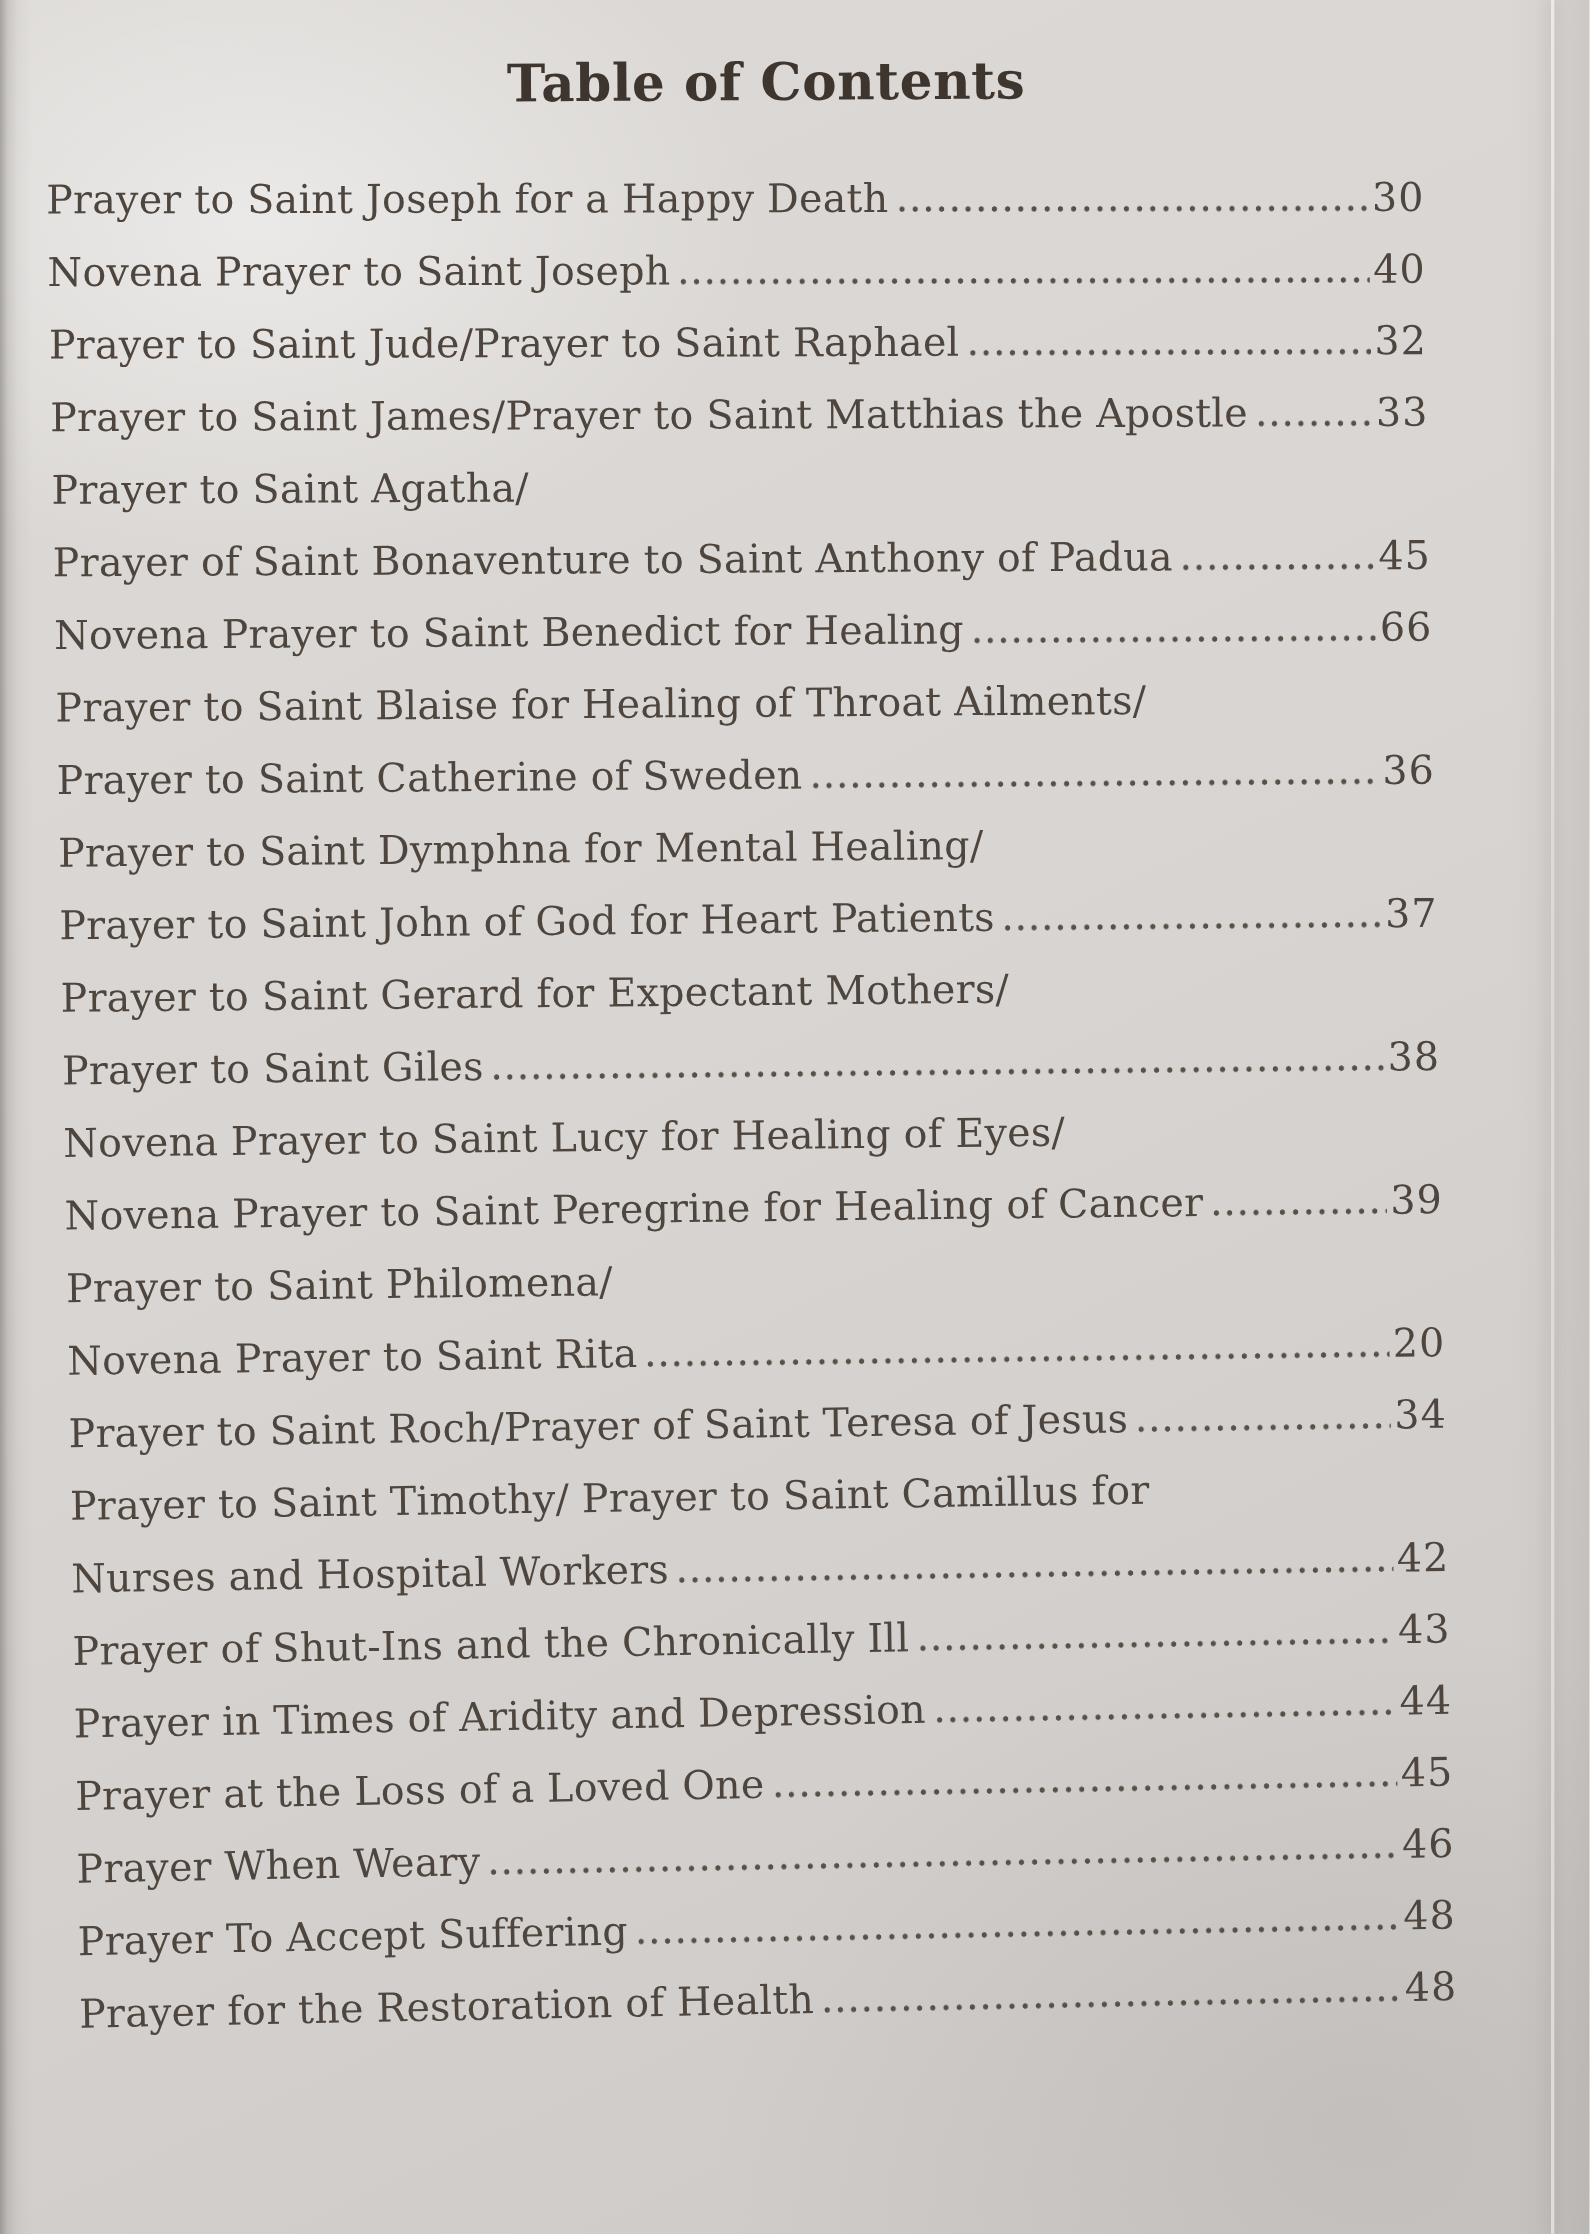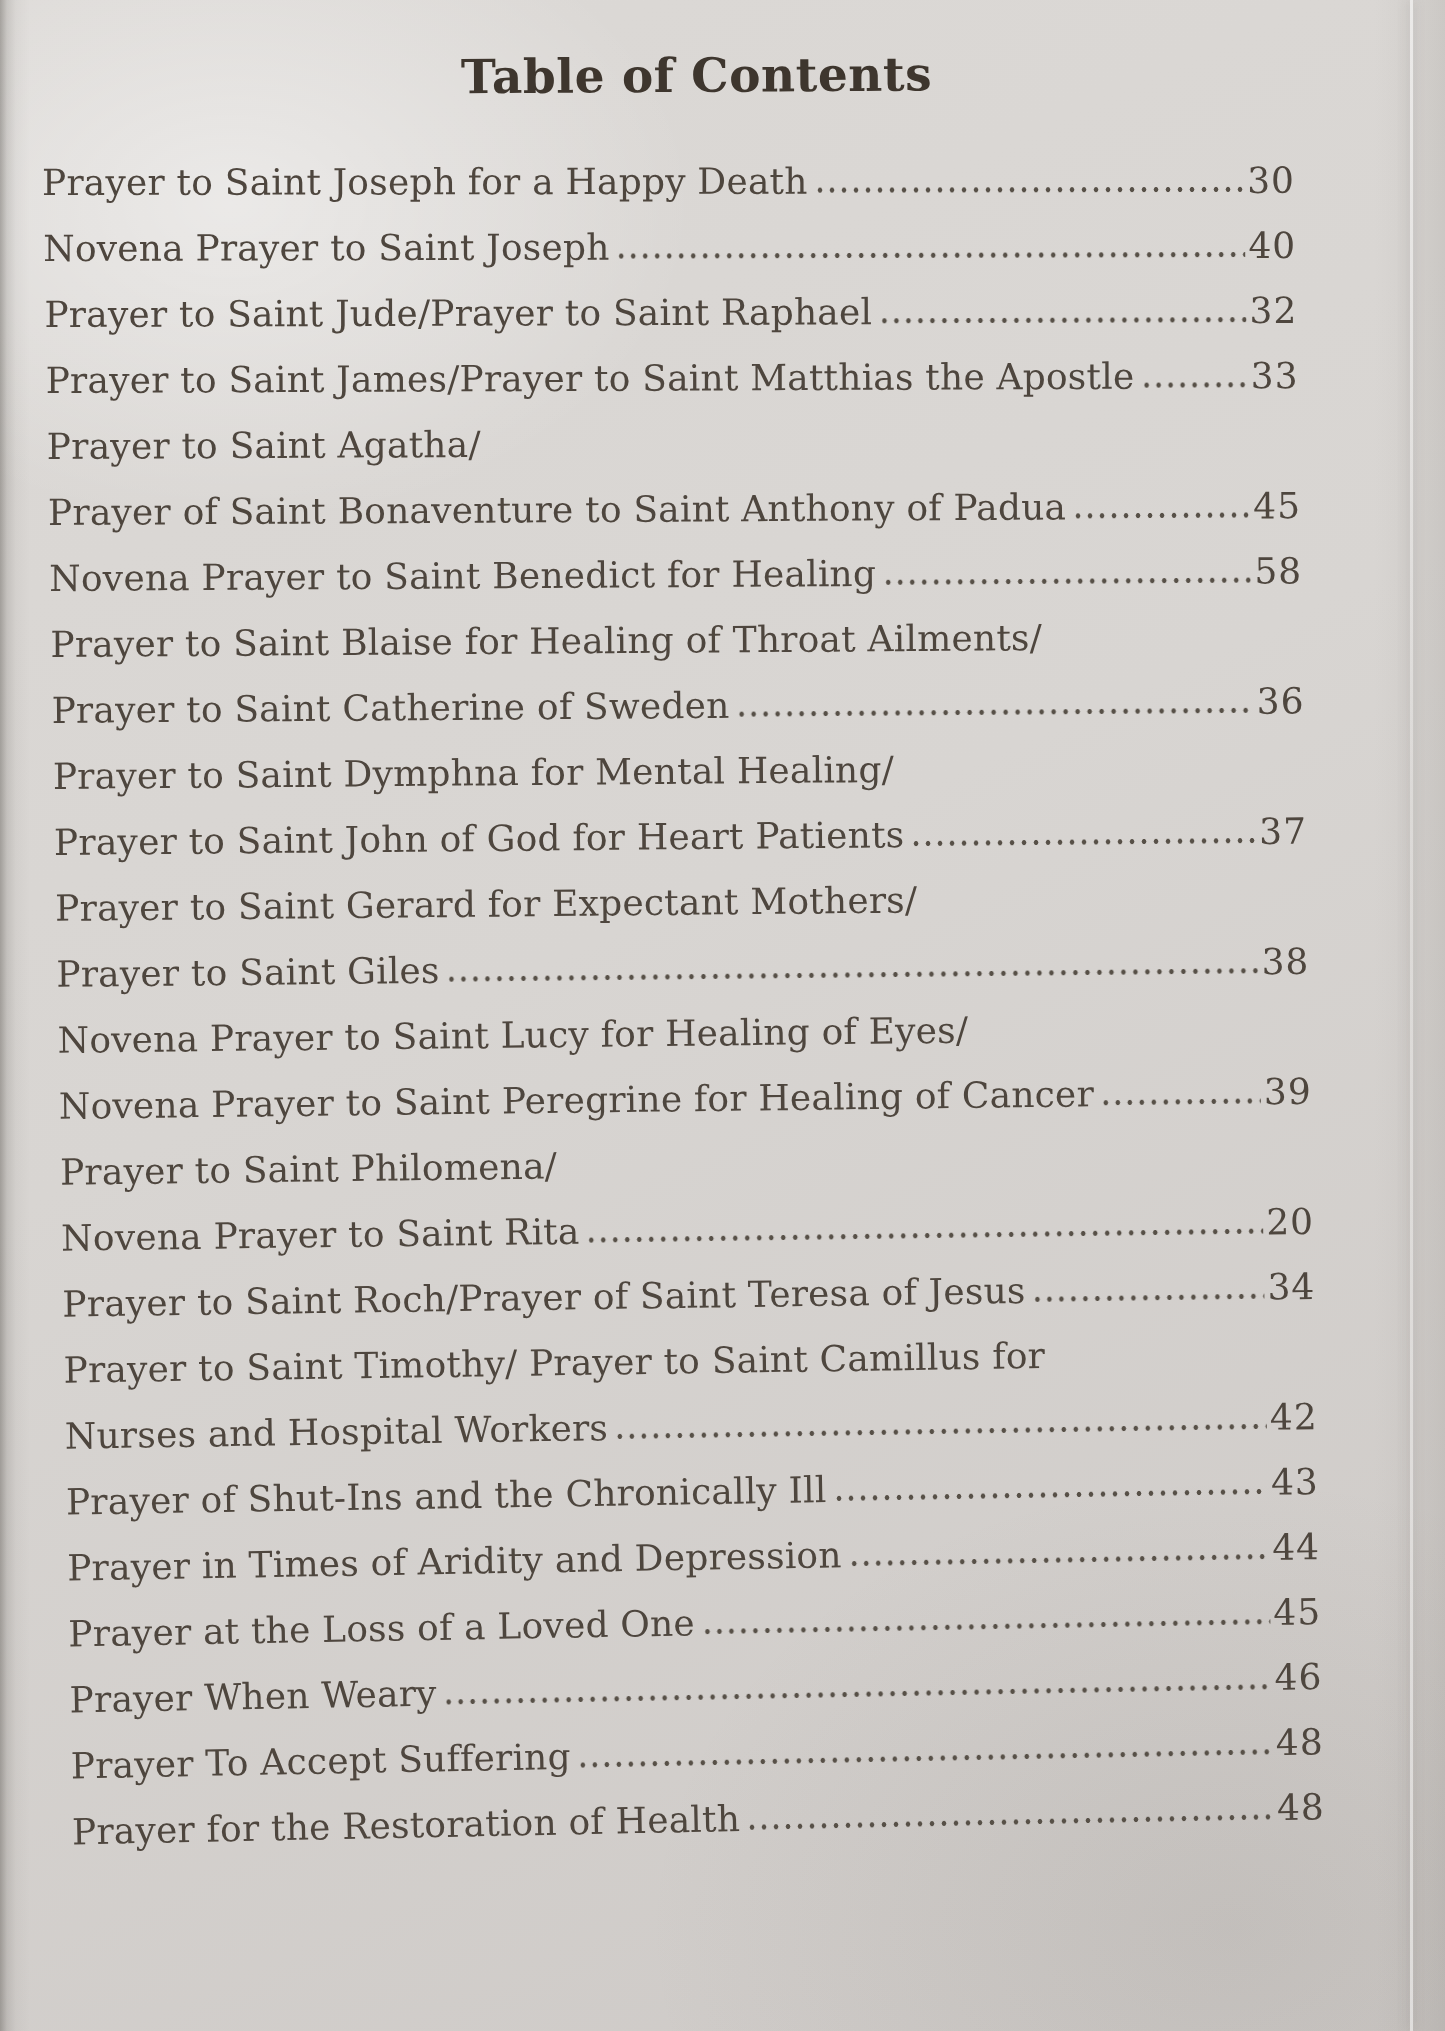--- a/index.html
+++ b/index.html
@@ -113,21 +113,21 @@
 
   <div class="toc-row" style="transform: rotate(-0.31deg) translateX(6px);">
     <span class="entry-title">Prayer of Saint Bonaventure to Saint Anthony of Padua</span>
     <span class="leader"></span>
     <span class="page-num">45</span>
   </div>
 
   <div class="toc-row" style="transform: rotate(-0.352deg) translateX(7.2px);">
     <span class="entry-title">Novena Prayer to Saint Benedict for Healing</span>
     <span class="leader"></span>
-    <span class="page-num">58</span>
+    <span class="page-num">66</span>
   </div>
 
   <div class="toc-row" style="transform: rotate(-0.394deg) translateX(8.4px);">
     <span class="entry-title">Prayer to Saint Blaise for Healing of Throat Ailments/</span>
 
   </div>
 
   <div class="toc-row" style="transform: rotate(-0.436deg) translateX(9.6px);">
     <span class="entry-title">Prayer to Saint Catherine of Sweden</span>
     <span class="leader"></span>

